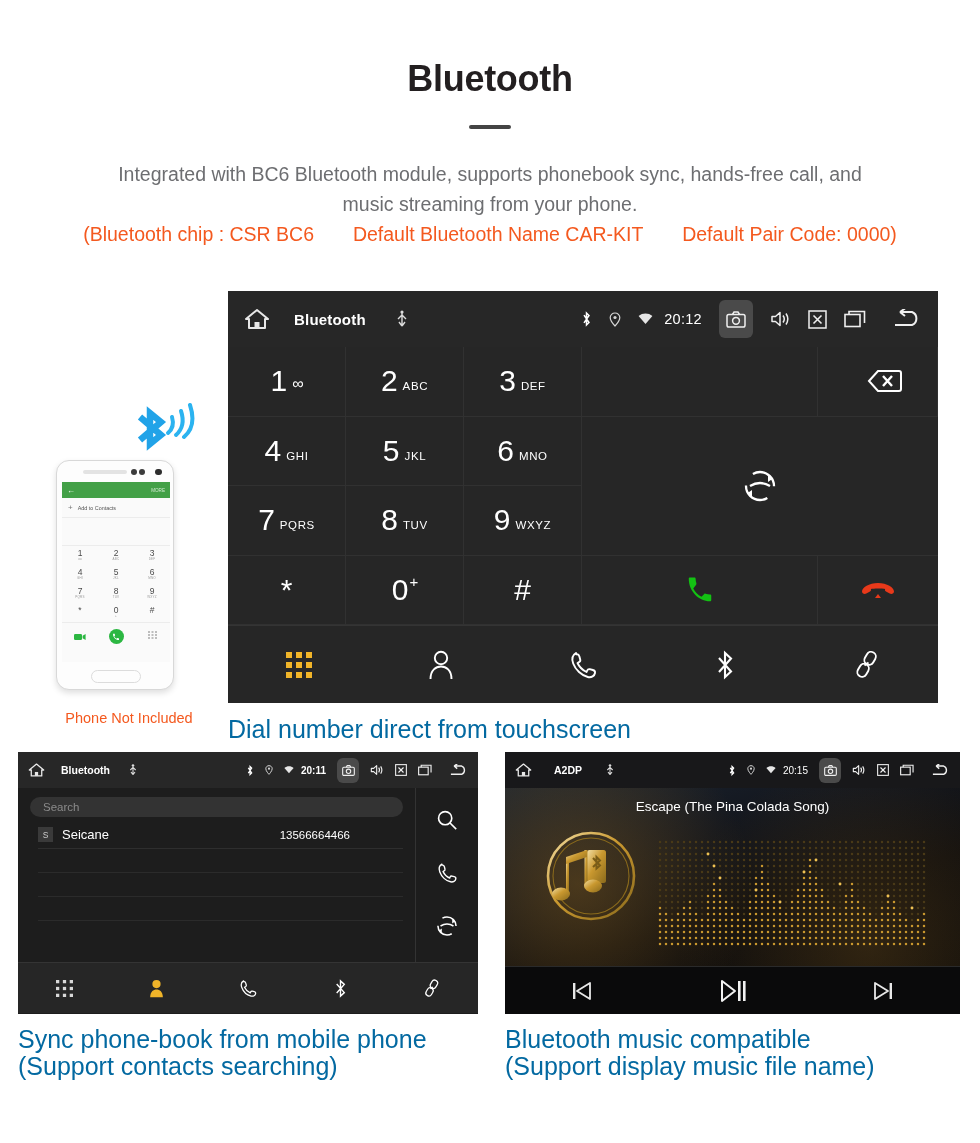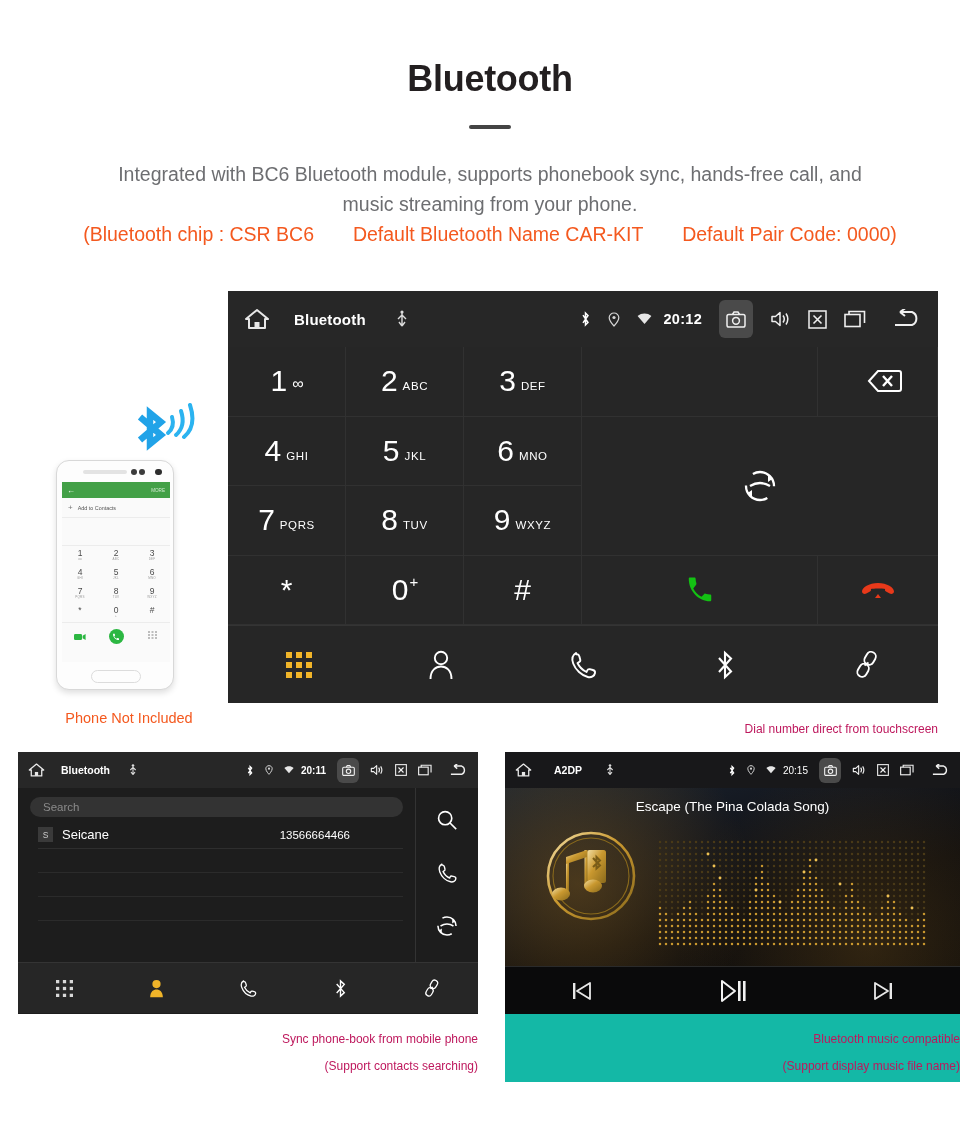--- a/index.html
+++ b/index.html
@@ -58,21 +58,21 @@
   .sb-ic { display:flex; align-items:center; justify-content:center; }
   .sb-ic svg { display:block; }
   .camera-hl { background:#4a4a4a; border-radius:6px; }
 
   
   #dialer { left:228px; top:291px; width:710px; height:412px; background:#1b1b1b; }
   #dialer .statusbar { height:56px; padding:0 16px; }
   #dialer .sb-title { font-size:15px; margin-left:24px; letter-spacing:0.2px;}
   #dialer .sb-left .usb { margin-left:30px; }
   #dialer .sb-right > * { margin-left:17px; }
-  #dialer .sb-time { font-size:14.5px; font-weight:bold; letter-spacing:0.3px; margin-left:11px;}
+  #dialer .sb-time { font-size:14.5px; font-weight:normal; letter-spacing:0.3px; margin-left:11px;}
 
   .keypad { position:relative; width:100%; height:278px; }
   .kp-grid {
     position:absolute; left:0; top:0; width:100%; height:278px;
     display:grid;
     grid-template-columns: 118px 118px 118px 236px 120px;
     grid-template-rows: repeat(4, 1fr);
   }
   .key {
     border-right:1px solid #313131;
@@ -88,22 +88,22 @@
   .key.blank { background:#262626; }
 
   .tabbar {
     height:78px; background:#262626;
     display:flex; align-items:center;
     border-top:1px solid #343434;
   }
   .tabbar .tab { flex:1; display:flex; align-items:center; justify-content:center; }
 
   .caption {
-    position:absolute; text-align:right; color:#be185d;
-    font-size:12px; line-height:27px; width:100%;
+    position:absolute; text-align:left; color:#0369a1;
+    font-size:25px; line-height:27px; width:100%;
   }
 
   
   #phoneart { position:absolute; left:44px; top:400px; width:170px; height:340px; }
   .handset {
     position:absolute; left:12px; top:60px; width:118px; height:230px;
     background:#fdfdfd; border:1.6px solid #d8d8d8; border-radius:13px;
     box-shadow:0 3px 6px rgba(0,0,0,0.13);
   }
   .hs-speaker { position:absolute; left:26px; top:9px; width:44px; height:3.5px; background:#e3e3e3; border-radius:2px;}
@@ -151,21 +151,21 @@
     width:15px;height:15px;background:#3a3a3a;color:#ccc;font-size:8.5px;
     display:flex;align-items:center;justify-content:center;margin-right:9px;
   }
   .ct-name { font-size:13px; }
   .ct-num { margin-left:auto; margin-right:53px; font-size:11.5px; }
   .ct-empty { height:24px; margin:0 12px 0 20px; border-bottom:1px solid #2b2b2b; }
   .ct-side { width:62px; display:flex; flex-direction:column; align-items:center; justify-content:space-around; padding:8px 0;}
   #contacts .tabbar { height:51px; }
 
   
-  #music { left:505px; top:752px; width:455px; height:330px; background:#14b8a6;}
+  #music { left:505px; top:752px; width:455px; height:262px; background:#f9a8d4;}
   #music .statusbar { height:36px; padding:0 10px; background:#18181a;}
   #music .sb-title { font-size:10.5px; margin-left:22px;}
   #music .sb-left .usb { margin-left:24px; }
   #music .sb-right > * { margin-left:11px; }
   #music .sb-time { font-size:10px; font-weight:normal; margin-left:7px;}
   .mz-body {
     height:178px; position:relative;
     background:
       radial-gradient(circle at 16% 54%, rgba(120,86,30,0.55) 0%, rgba(0,0,0,0) 44%),
       radial-gradient(circle at 80% 88%, rgba(104,74,26,0.40) 0%, rgba(0,0,0,0) 48%),

